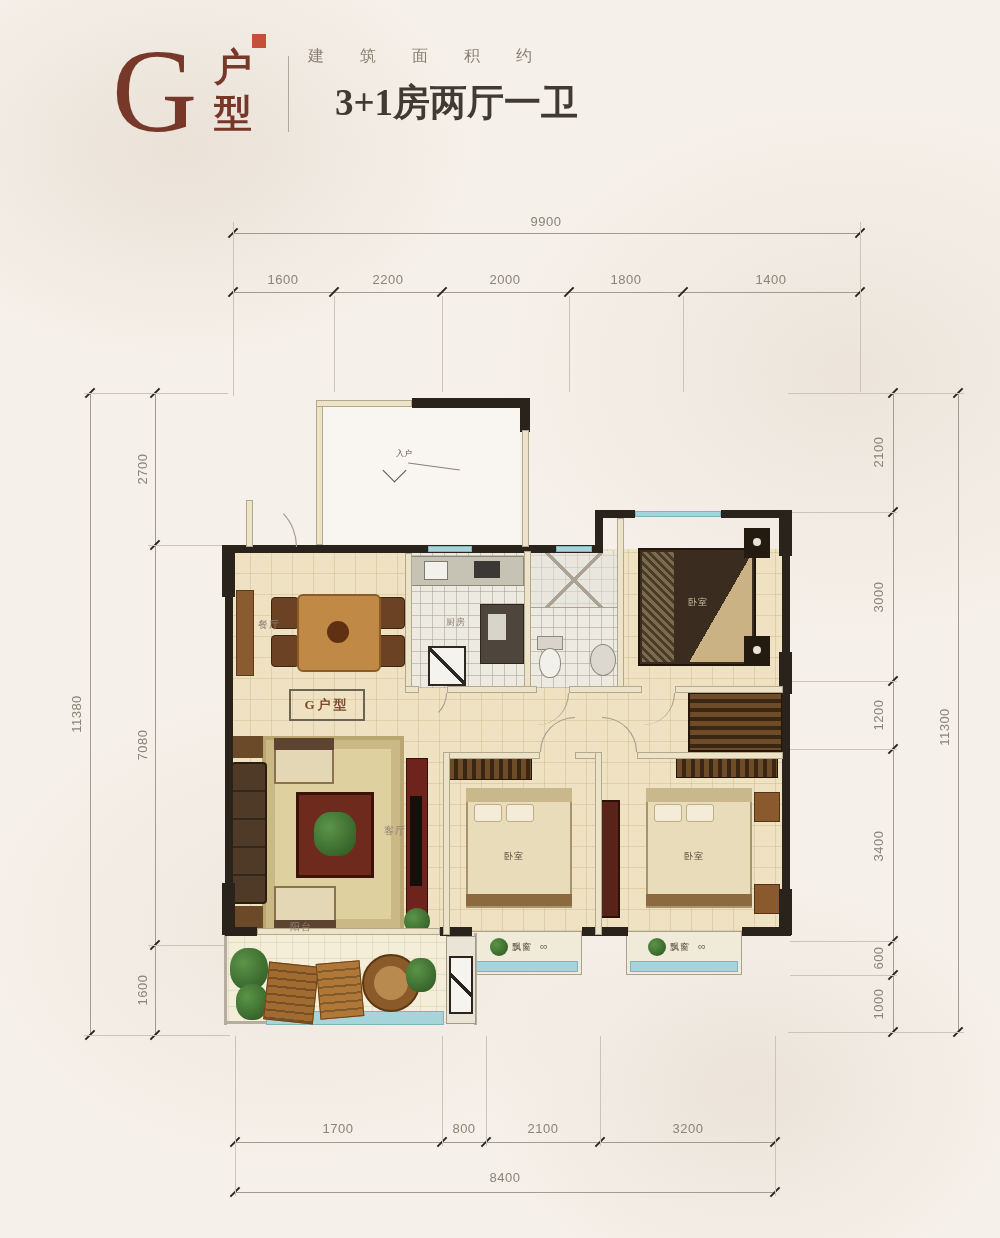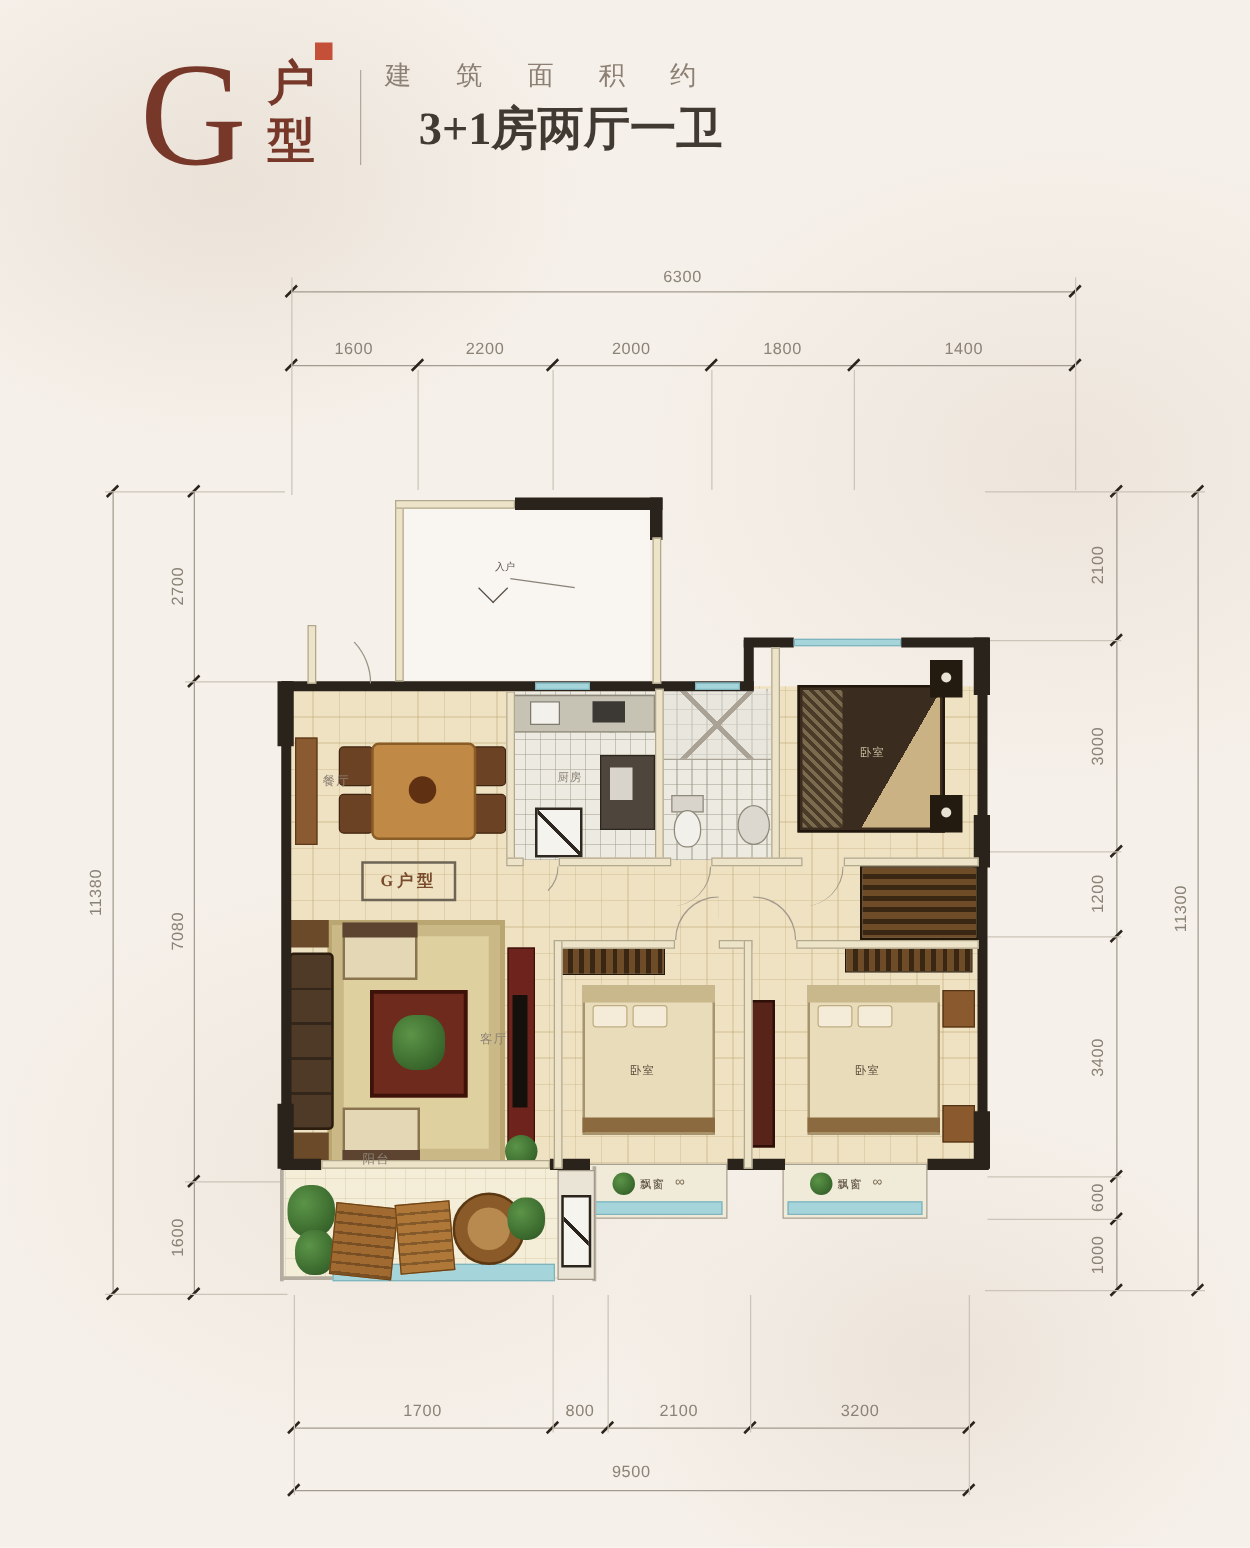--- a/index.html
+++ b/index.html
@@ -10,21 +10,21 @@
       radial-gradient(420px 300px at 18% 12%, rgba(214,198,182,.35), transparent 70%),
       radial-gradient(500px 380px at 85% 30%, rgba(218,203,188,.30), transparent 70%),
       radial-gradient(460px 340px at 30% 75%, rgba(220,206,190,.28), transparent 70%),
       radial-gradient(380px 300px at 75% 88%, rgba(214,198,182,.30), transparent 70%);}
   .abs{position:absolute;}
   
   .gletter{font-family:"Liberation Serif",serif;font-size:118px;line-height:100px;color:#77382a;}
   .htype{font-family:"Liberation Serif",serif;font-size:38px;font-weight:bold;color:#77382a;line-height:42px;}
   .badge{width:14px;height:14px;background:#c4503a;}
   .vdiv{width:1px;background:#b3a89c;}
-  .arealbl{font-size:21px;color:#8c7f73;letter-spacing:36px;white-space:nowrap;}
+  .arealbl{font-size:16px;color:#8c7f73;letter-spacing:36px;white-space:nowrap;}
   .layoutdesc{font-family:"Liberation Serif",serif;font-size:37px;font-weight:bold;color:#413a33;white-space:nowrap;margin-left:32px;}
   .bigarea{font-family:"Liberation Serif",serif;font-size:82px;color:#6e3222;white-space:nowrap;}
   .bigarea sup{font-size:30px;}
   
   .dl{position:absolute;background:#a39b8f;}
   .dl.h{height:1px;} .dl.v{width:1px;}
   .ext{position:absolute;background:#ccc4b8;}
   .ext.h{height:1px;} .ext.v{width:1px;}
   .tick{position:absolute;width:13px;height:2px;background:#2b241d;transform:translate(-50%,-50%) rotate(-45deg);}
   .dimtxt{position:absolute;font-size:13px;color:#8b8377;transform:translate(-50%,-50%);white-space:nowrap;letter-spacing:.5px;}
@@ -69,21 +69,21 @@
   <div class="dl h" style="left:233px;top:233px;width:627px;"></div>
   <div class="dl h" style="left:233px;top:292px;width:627px;"></div>
   <div class="tick" style="left:233px;top:233px;"></div>
     <div class="tick" style="left:860px;top:233px;"></div>
   <div class="tick" style="left:233px;top:292px;"></div>
     <div class="tick" style="left:334px;top:292px;"></div>
   <div class="tick" style="left:442px;top:292px;"></div>
     <div class="tick" style="left:569px;top:292px;"></div>
   <div class="tick" style="left:683px;top:292px;"></div>
     <div class="tick" style="left:860px;top:292px;"></div>
-  <div class="dimtxt" style="left:546px;top:221px;">6300</div>
+  <div class="dimtxt" style="left:546px;top:221px;">9900</div>
   <div class="dimtxt" style="left:283px;top:279px;">1600</div>
   <div class="dimtxt" style="left:388px;top:279px;">2200</div>
   <div class="dimtxt" style="left:505px;top:279px;">2000</div>
   <div class="dimtxt" style="left:626px;top:279px;">1800</div>
   <div class="dimtxt" style="left:771px;top:279px;">1400</div>
   <div class="ext v" style="left:233px;top:222px;height:174px;"></div>
   <div class="ext v" style="left:334px;top:296px;height:96px;"></div>
   <div class="ext v" style="left:442px;top:296px;height:96px;"></div>
   <div class="ext v" style="left:569px;top:296px;height:96px;"></div>
   <div class="ext v" style="left:683px;top:296px;height:96px;"></div>
@@ -95,21 +95,21 @@
     <div class="tick" style="left:442px;top:1142px;"></div>
   <div class="tick" style="left:486px;top:1142px;"></div>
     <div class="tick" style="left:600px;top:1142px;"></div>
   <div class="tick" style="left:775px;top:1142px;"></div>
   <div class="tick" style="left:235px;top:1192px;"></div>
     <div class="tick" style="left:775px;top:1192px;"></div>
   <div class="dimtxt" style="left:338px;top:1128px;">1700</div>
   <div class="dimtxt" style="left:464px;top:1128px;">800</div>
   <div class="dimtxt" style="left:543px;top:1128px;">2100</div>
   <div class="dimtxt" style="left:688px;top:1128px;">3200</div>
-  <div class="dimtxt" style="left:505px;top:1177px;">9500</div>
+  <div class="dimtxt" style="left:505px;top:1177px;">8400</div>
   <div class="ext v" style="left:235px;top:1036px;height:160px;"></div>
   <div class="ext v" style="left:442px;top:1036px;height:110px;"></div>
   <div class="ext v" style="left:486px;top:1036px;height:110px;"></div>
   <div class="ext v" style="left:600px;top:1036px;height:110px;"></div>
   <div class="ext v" style="left:775px;top:1036px;height:160px;"></div>
 
   <div class="dl v" style="left:90px;top:393px;height:642px;"></div>
   <div class="dl v" style="left:155px;top:393px;height:642px;"></div>
   <div class="tick" style="left:90px;top:393px;"></div>
     <div class="tick" style="left:90px;top:1035px;"></div>

